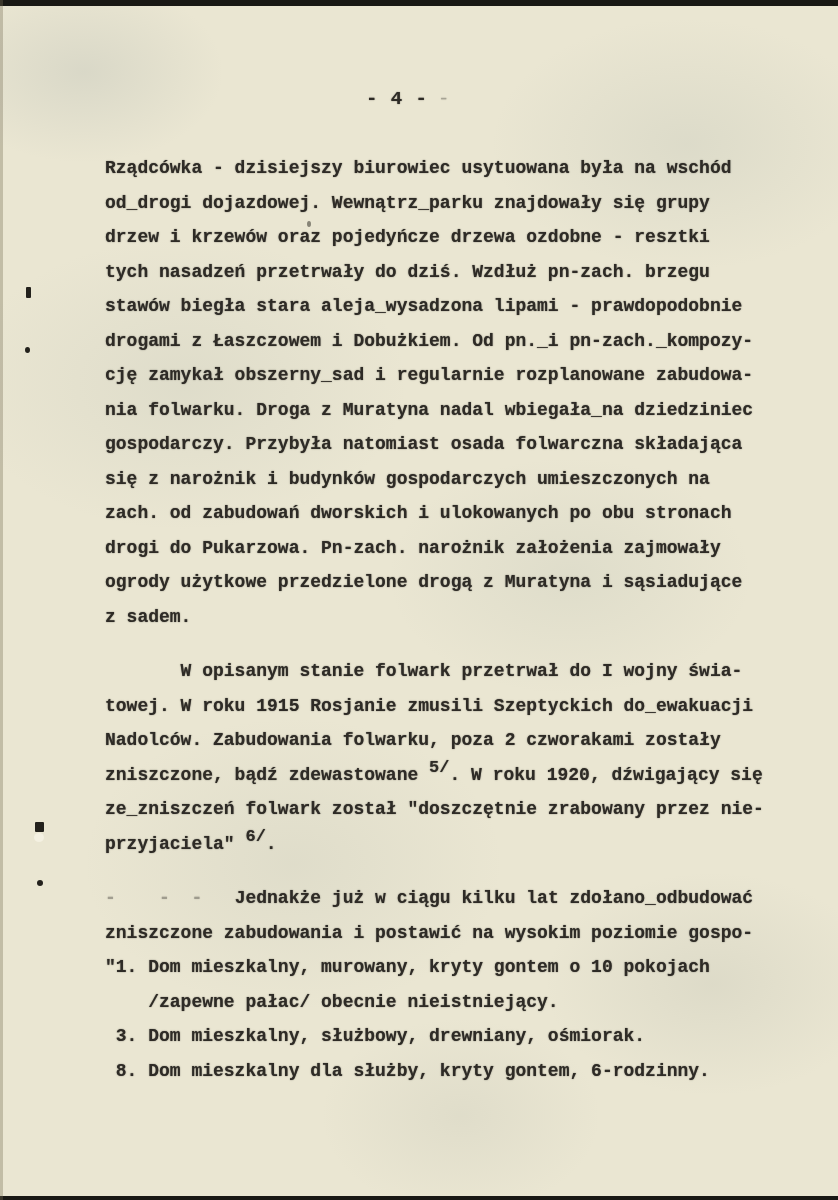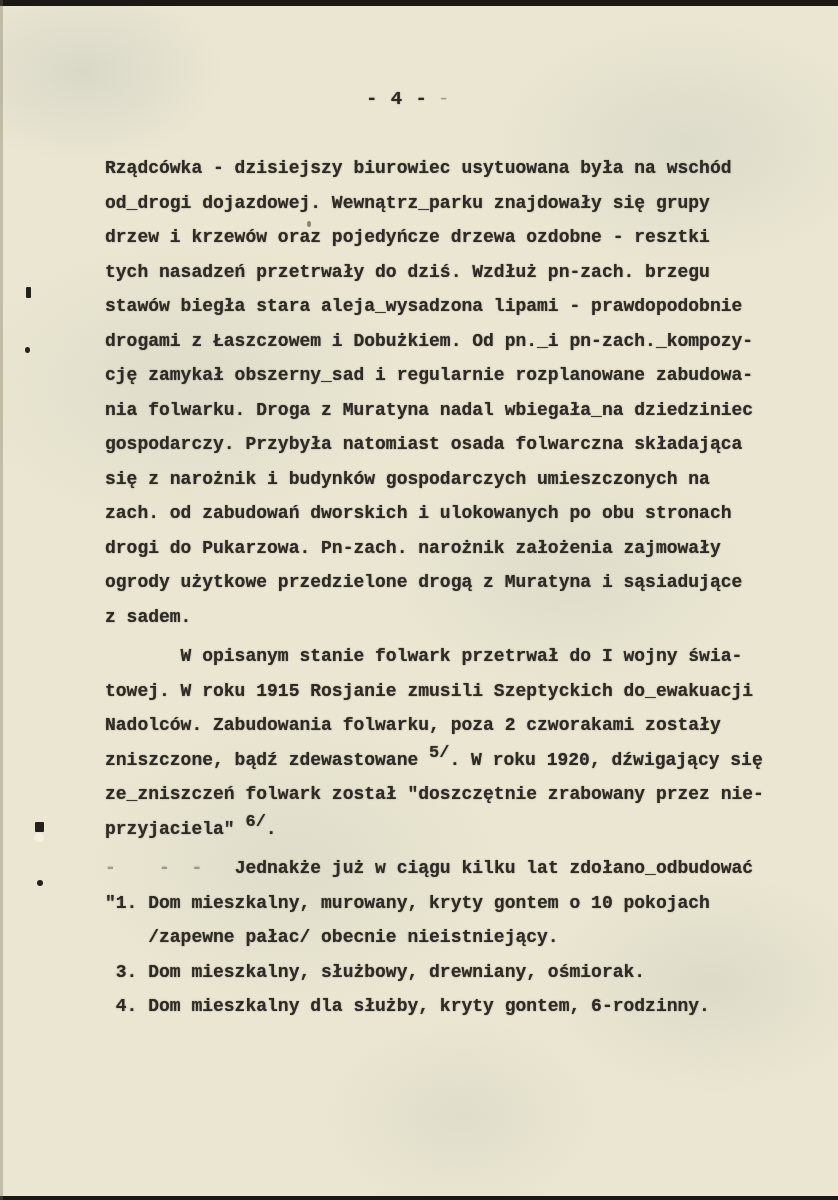--- a/index.html
+++ b/index.html
@@ -25,21 +25,21 @@
     font-size:19px;font-weight:700;color:#2e2b26;letter-spacing:1px;
     text-shadow:0 0 1.2px rgba(46,43,38,.8);
   }
   .page-number .trail{opacity:.35;margin-left:10px;font-weight:400;}
   .text-block{
     position:absolute;left:105px;top:158px;width:680px;
     font-size:18px;font-weight:700;color:#2e2b26;
     text-shadow:0 0 1.3px rgba(46,43,38,.75);
   }
   .line{height:34.5px;white-space:pre;}
-  .line.para-gap{margin-top:5px;}
+  .line.para-gap{margin-top:20px;}
   .sup{position:relative;top:-8px;font-size:17px;}
   .faint{opacity:.38;}
   .speck{position:absolute;background:#23211c;border-radius:1px;}
   .speck.s1{left:26px;top:287px;width:5px;height:11px;}
   .speck.s2{left:25px;top:347px;width:5px;height:6px;border-radius:50%;}
   .speck.s3{left:35px;top:822px;width:9px;height:10px;}
   .chip{position:absolute;left:34px;top:833px;width:10px;height:9px;background:#f4f1e2;border-radius:50%;}
   .speck.s4{left:37px;top:880px;width:6px;height:6px;border-radius:50%;}
   .speck.s5{left:307px;top:221px;width:4px;height:6px;opacity:.5;border-radius:50%;}
 </style>
@@ -90,30 +90,31 @@
     <div class="line"><span>Nadolców. Zabudowania folwarku, poza 2 czworakami zostały</span></div>
 
     <div class="line"><span>zniszczone, bądź zdewastowane </span><span class="sup">5/</span><span>. W roku 1920, dźwigający się</span></div>
 
     <div class="line"><span>ze_zniszczeń folwark został "doszczętnie zrabowany przez nie-</span></div>
 
     <div class="line"><span>przyjaciela" </span><span class="sup">6/</span><span>.</span></div>
 
     <div class="line para-gap"><span class="faint">-    -  - </span><span>  Jednakże już w ciągu kilku lat zdołano_odbudować</span></div>
 
+    <div class="line"><span>zniszczone zabudowania i postawić na wysokim poziomie gospo-</span></div>
 
 
     <div class="line"><span>"1. Dom mieszkalny, murowany, kryty gontem o 10 pokojach</span></div>
 
     <div class="line"><span>    /zapewne pałac/ obecnie nieistniejący.</span></div>
 
 
     <div class="line"><span> 3. Dom mieszkalny, służbowy, drewniany, ośmiorak.</span></div>
 
-    <div class="line"><span> 4. Dom mieszkalny dla służby, kryty gontem, 6-rodzinny.</span></div>
+    <div class="line"><span> 8. Dom mieszkalny dla służby, kryty gontem, 6-rodzinny.</span></div>
   </div>
 
 <div class="speck s1"></div>
 <div class="speck s2"></div>
 <div class="chip"></div>
 <div class="speck s3"></div>
 <div class="speck s4"></div>
 <div class="speck s5"></div>
 
 </body></html>

